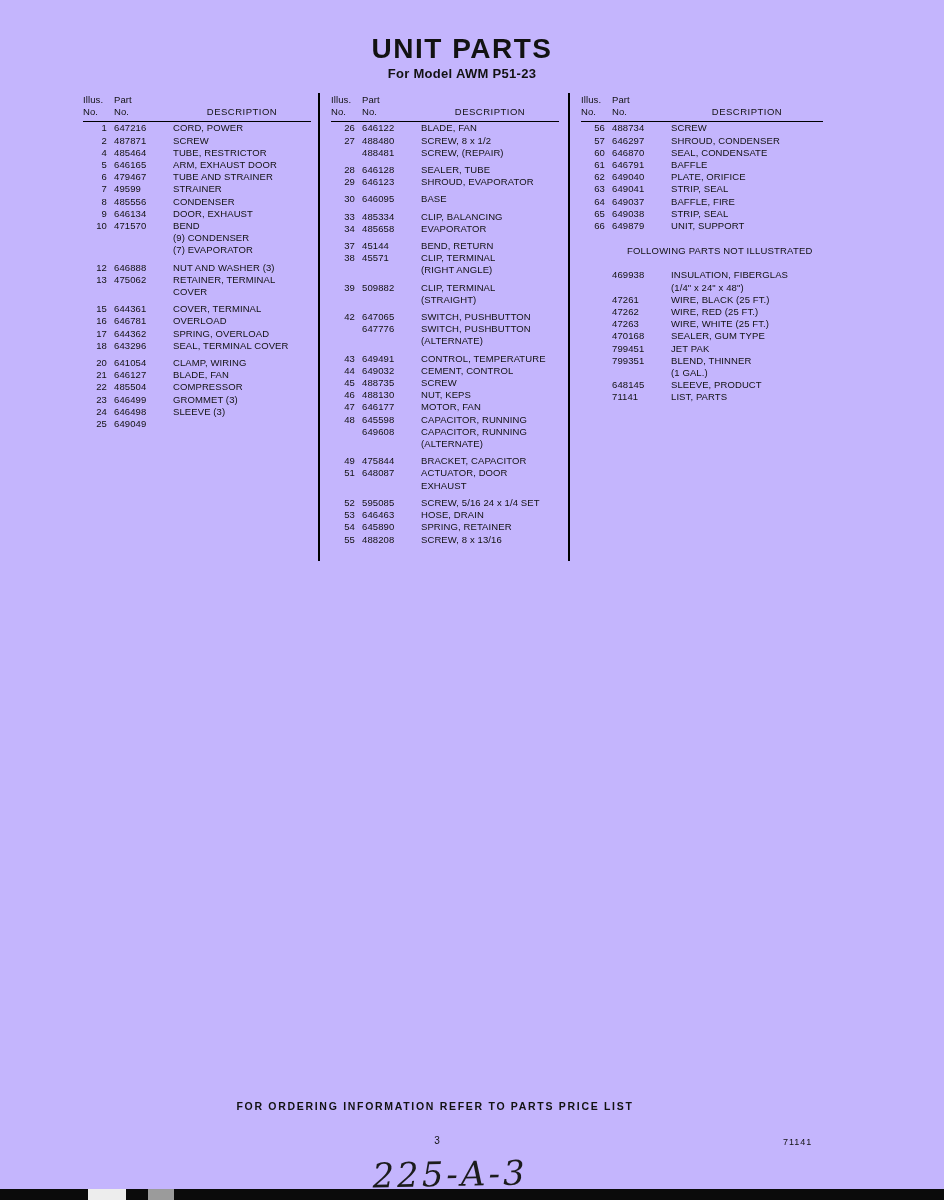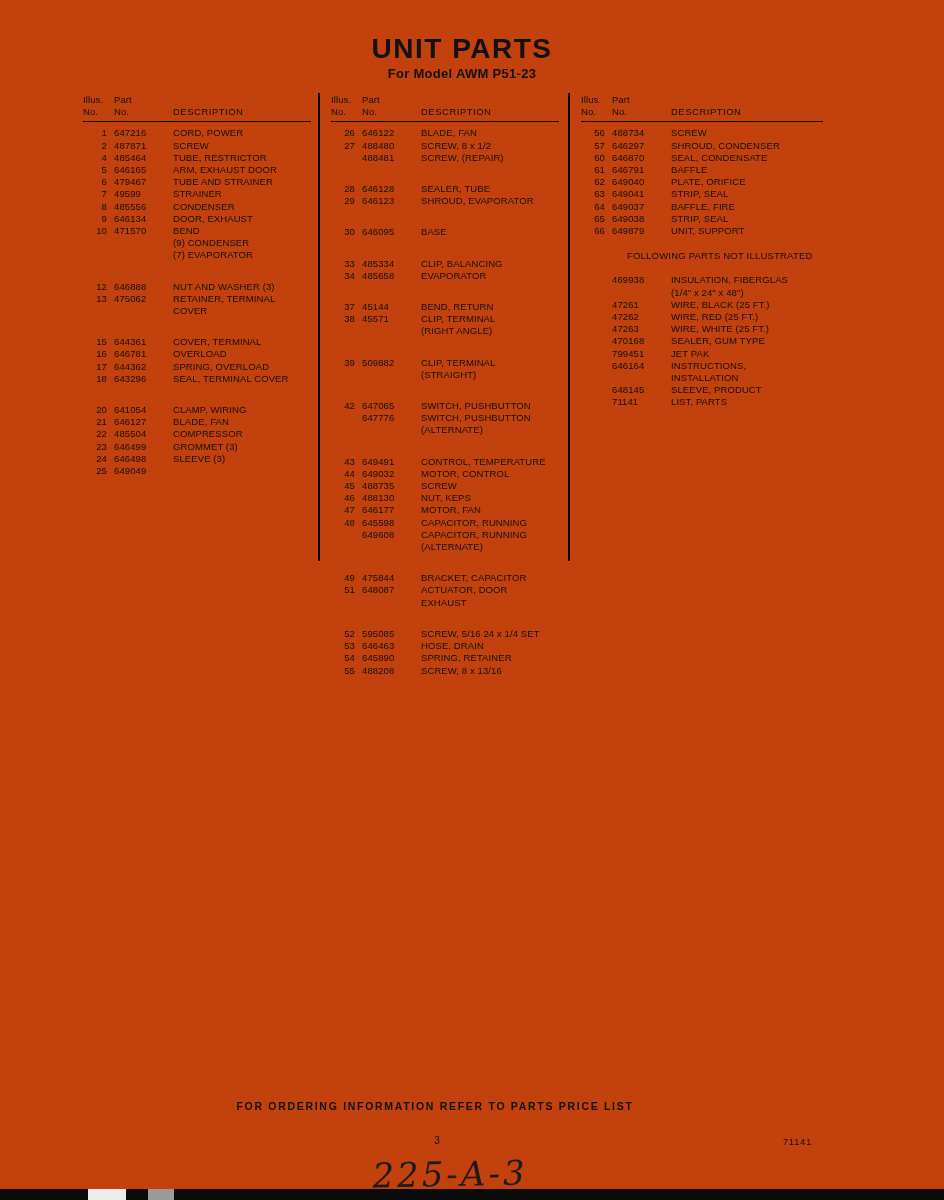--- a/index.html
+++ b/index.html
@@ -1,42 +1,42 @@
 <!DOCTYPE html>
 <html><head>
 <meta charset="utf-8">
 <style>
   html, body { margin:0; padding:0; background:#777; }
   .page {
     position:relative; width:944px; height:1200px; margin:0 auto;
-    background:#c2410c; color:#121212; overflow:hidden;
+    background:#c4b5fd; color:#121212; overflow:hidden;
     font-family:"Liberation Sans", sans-serif;
   }
 
   .title-block { position:absolute; top:33px; left:0; width:944px; text-align:center; transform:translateX(-10px); }
   .doc-title { font-size:28px; font-weight:bold; letter-spacing:1.5px; }
   .doc-subtitle { font-size:13px; font-weight:bold; margin-top:1px; letter-spacing:0.3px; }
 
   .vsep { position:absolute; top:93px; width:1.5px; height:468px; background:#000; }
   .vsep-1 { left:318px; }
   .vsep-2 { left:568px; }
 
   .col { position:absolute; top:94px; font-size:9.5px; line-height:12.2px; letter-spacing:0.1px; }
   .col-1 { left:83px;  width:228px; }
   .col-2 { left:331px; width:228px; }
   .col-3 { left:581px; width:242px; }
 
-  .col-header { border-bottom:1.5px solid #000; padding-bottom:3px; margin-bottom:5px; }
+  .col-header { border-bottom:1.5px solid #000; padding-bottom:3px; }
   .hrow, .prow { display:grid; grid-template-columns:24px 52px 1fr; column-gap:7px; }
   .hrow span { text-align:left; }
-  .hrow .desc-h { letter-spacing:0.5px; }
+  .hrow .desc-h { text-align:center; letter-spacing:0.5px; }
 
   .c-illus { text-align:right; }
   .c-desc  { white-space:pre-line; }
-  .prow.gap { margin-top:19px; }
+  .prow.gap { margin-top:5px; }
   .section-heading { margin:13px 0 12px 2px; letter-spacing:0.2px;padding-left:44px; }
 
   .ordering-note {
     position:absolute; top:1100px; left:0; width:870px; text-align:center;
     font-size:10.5px; font-weight:bold; letter-spacing:1.7px;
   }
   .page-number { position:absolute; top:1135px; left:0; width:874px; text-align:center; font-size:10px; }
   .doc-number  { position:absolute; top:1137px; left:783px; font-size:9px; letter-spacing:1px; }
 
   .handwritten {
@@ -271,21 +271,21 @@
 (ALTERNATE)</span>
         </div>
         <div class="prow gap">
           <span class="c-illus">43</span>
           <span class="c-part">649491</span>
           <span class="c-desc">CONTROL, TEMPERATURE</span>
         </div>
         <div class="prow">
           <span class="c-illus">44</span>
           <span class="c-part">649032</span>
-          <span class="c-desc">MOTOR, CONTROL</span>
+          <span class="c-desc">CEMENT, CONTROL</span>
         </div>
         <div class="prow">
           <span class="c-illus">45</span>
           <span class="c-part">488735</span>
           <span class="c-desc">SCREW</span>
         </div>
         <div class="prow">
           <span class="c-illus">46</span>
           <span class="c-part">488130</span>
           <span class="c-desc">NUT, KEPS</span>
@@ -426,23 +426,23 @@
           <span class="c-part">470168</span>
           <span class="c-desc">SEALER, GUM TYPE</span>
         </div>
         <div class="prow">
           <span class="c-illus"></span>
           <span class="c-part">799451</span>
           <span class="c-desc">JET PAK</span>
         </div>
         <div class="prow">
           <span class="c-illus"></span>
-          <span class="c-part">646164</span>
-          <span class="c-desc">INSTRUCTIONS,
-INSTALLATION</span>
+          <span class="c-part">799351</span>
+          <span class="c-desc">BLEND, THINNER
+(1 GAL.)</span>
         </div>
         <div class="prow">
           <span class="c-illus"></span>
           <span class="c-part">648145</span>
           <span class="c-desc">SLEEVE, PRODUCT</span>
         </div>
         <div class="prow">
           <span class="c-illus"></span>
           <span class="c-part">71141</span>
           <span class="c-desc">LIST, PARTS</span>

